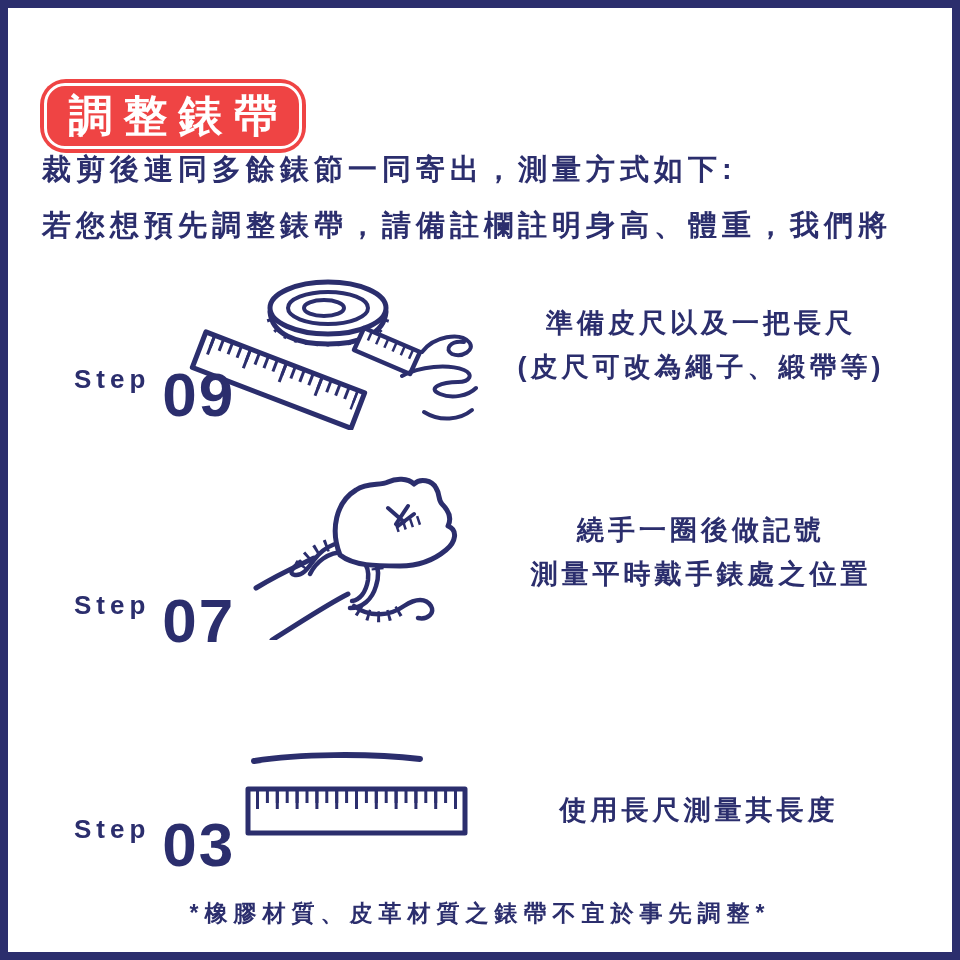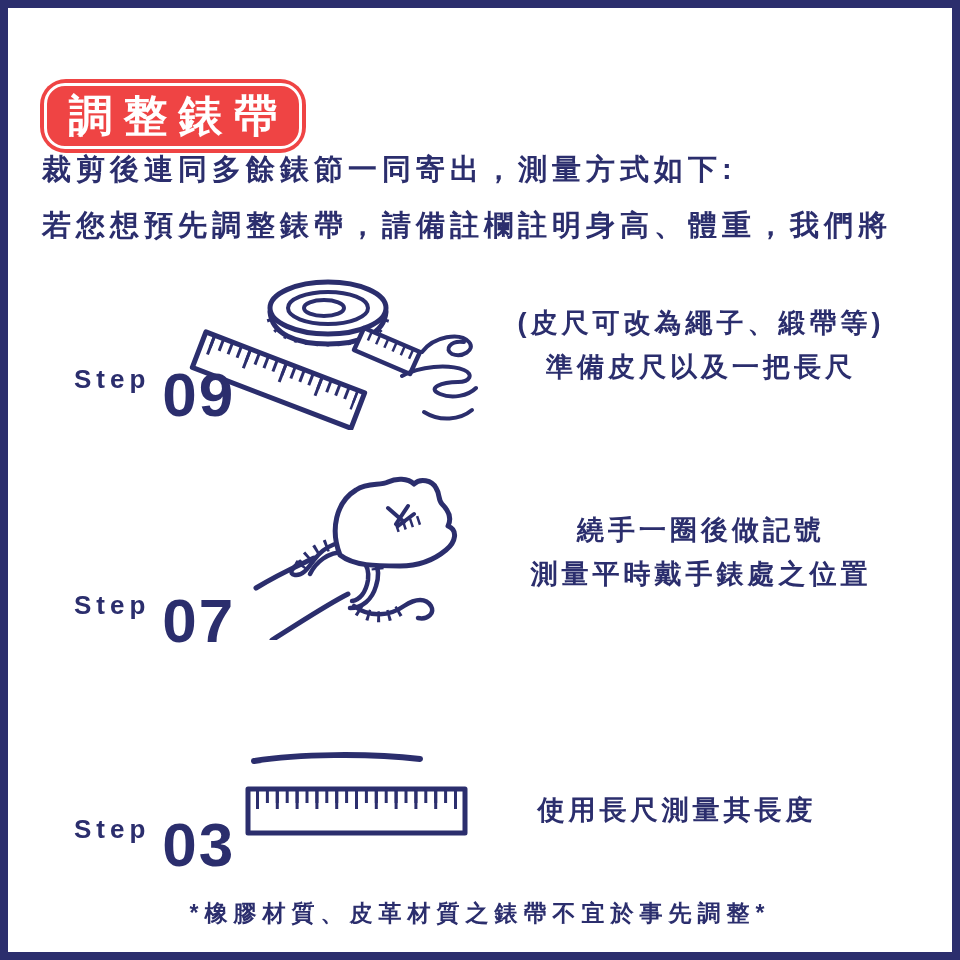--- a/index.html
+++ b/index.html
@@ -38,21 +38,21 @@
   .lbl-1{left:66px;top:356px;}
   .lbl-2{left:66px;top:582px;}
   .lbl-3{left:66px;top:806px;}
   
   .step-text{
     position:absolute;width:470px;text-align:center;
     font-size:27px;font-weight:bold;letter-spacing:4px;line-height:1.63;
   }
   .txt-1{left:458px;top:293px;}
   .txt-2{left:458px;top:500px;}
-  .txt-3{left:434px;top:780px;}
+  .txt-3{left:456px;top:780px;}
   
   .illus{position:absolute;}
   .illus-1{left:180px;top:262px;width:290px;height:160px;}
   .illus-2{left:242px;top:462px;width:235px;height:170px;}
   .illus-3{left:230px;top:737px;width:235px;height:97px;}
   .illus svg{display:block;width:100%;height:100%;}
   
   .footnote{
     position:absolute;left:0;right:0;top:890px;text-align:center;
     font-size:23px;font-weight:bold;letter-spacing:6px;white-space:nowrap;
@@ -97,22 +97,22 @@
       </g>
     </svg>
   </div>
 
   <div class="step-label lbl-1">
     <span class="step-word">Step</span>
     <span class="step-num">09</span>
   </div>
 
   <div class="step-text txt-1">
+    <div>準備皮尺以及一把長尺</div>
     <div>(皮尺可改為繩子、緞帶等)</div>
-    <div>準備皮尺以及一把長尺</div>
   </div>
 
   <div class="illus illus-2">
     <svg viewBox="0 0 235 170" xmlns="http://www.w3.org/2000/svg">
       <g stroke="#2b2e6d" fill="none" stroke-linecap="round" stroke-linejoin="round">
 
         <path d="M 6,118 C 32,102 52,94 64,88" stroke-width="5"></path>
         <path d="M 22,170 C 54,150 78,134 98,124" stroke-width="5"></path>
 
         <path d="M 50,96 C 58,84 76,72 96,72 C 114,72 128,86 128,104" stroke-width="12" stroke-dasharray="2.8 8" stroke-linecap="butt"></path>

